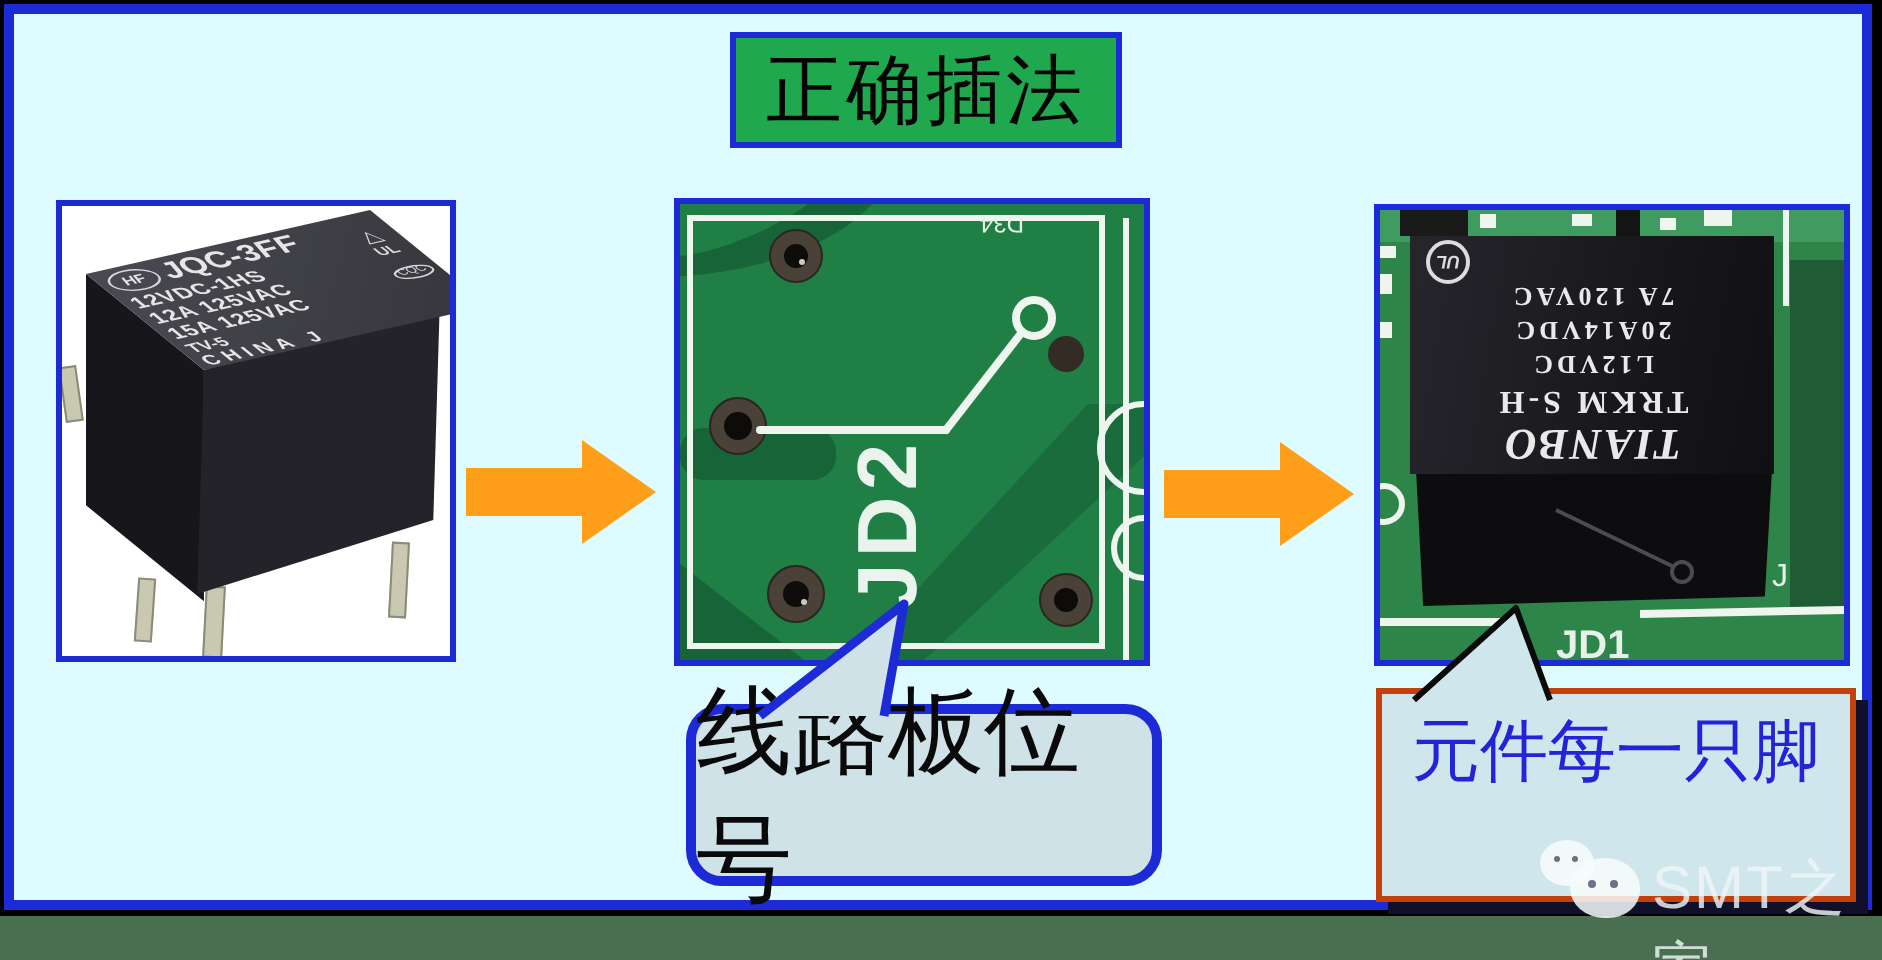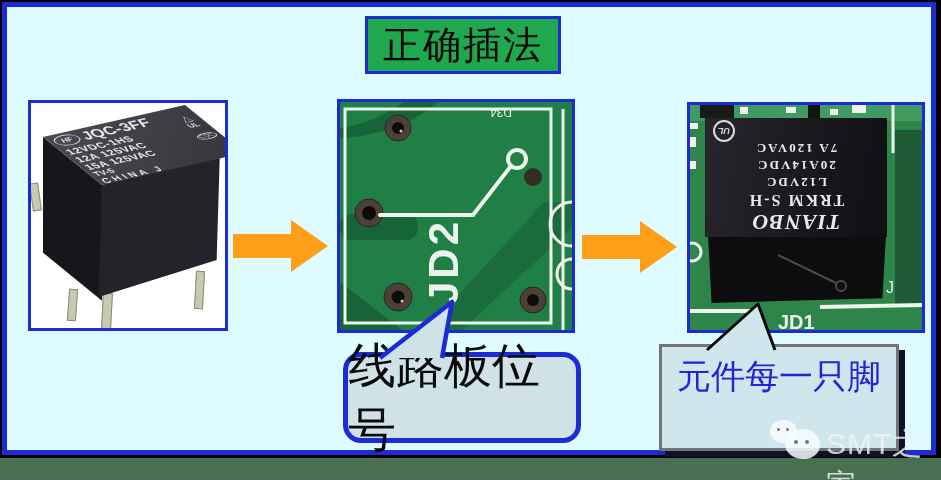--- a/index.html
+++ b/index.html
@@ -57,22 +57,22 @@
          font-size:9px;font-weight:bold;font-style:italic;text-align:center;line-height:18px;color:#dcdcdc;}
   .r3-side{position:absolute;left:18px;top:130px;width:178px;height:68px;background:#0d0d10;
            clip-path:polygon(0 0,100% 0,98% 93%,2% 100%);}
 
   
   .callout1{position:absolute;left:336px;top:345px;width:238px;height:91px;box-sizing:border-box;
             background:#cfe2e7;border:5px solid #1c2bd5;border-radius:18px;
             display:flex;align-items:center;justify-content:center;}
   .callout1 span{font-size:48px;color:#0a0a0a;}
   .tail1{position:absolute;left:363px;top:291px;width:100px;height:66px;}
-  .callout2{position:absolute;left:652px;top:337px;width:240px;height:107px;box-sizing:border-box;
-            background:#cfe6ec;border:3px solid #737373;box-shadow:6px 6px 0 #10102a;
+  .callout2{position:absolute;left:681px;top:337px;width:240px;height:107px;box-sizing:border-box;
+            background:#cfe6ec;border:3px solid #c2410c;box-shadow:6px 6px 0 #10102a;
             text-align:center;padding-top:7px;}
   .callout2 div{font-size:34px;line-height:45px;color:#2323d8;}
   .tail2{position:absolute;left:683px;top:293px;width:95px;height:54px;}
 
   
   .wm{position:absolute;left:763px;top:405px;width:170px;height:55px;z-index:30;}
   .wm-bubble{position:absolute;background:rgba(247,251,251,0.85);border-radius:50% 50% 46% 50%;}
   .wm-b1{left:0;top:8px;width:27px;height:23px;}
   .wm-b2{left:15px;top:17px;width:35px;height:30px;}
   .wm-eye{position:absolute;background:rgba(60,70,90,0.75);border-radius:50%;}

